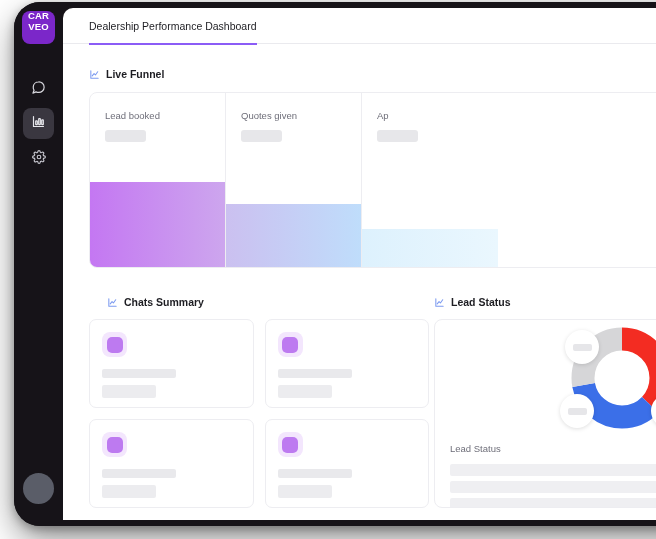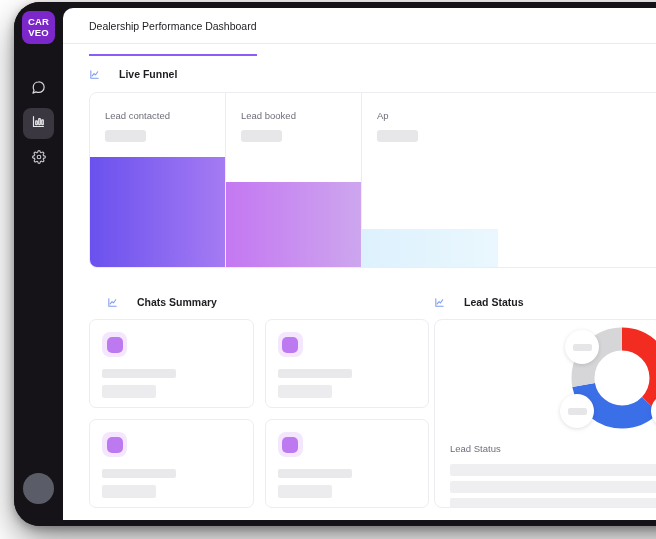--- a/index.html
+++ b/index.html
@@ -41,21 +41,20 @@
     border-radius: 8px;
     background: #7B27C9;
     color: #fff;
     font-size: 9.5px;
     font-weight: bold;
     line-height: 10.5px;
     letter-spacing: 0.2px;
     display: flex;
     flex-direction: column;
     align-items: center;
-    justify-content: center;
     text-align: center;
   }
 
   .nav-btn {
     position: absolute;
     left: 9px;
     width: 31px; height: 31px;
     border-radius: 8px;
     display: flex;
     align-items: center;
@@ -91,35 +90,35 @@
     width: 100%; height: 36px;
     border-bottom: 1px solid #EAEAEE;
     display: flex;
     align-items: flex-start;
     padding-left: 26px;
     gap: 19px;
   }
   .tab {
     font-size: 10.5px;
     padding-top: 12px;
-    padding-bottom: 22px;
+    padding-bottom: 11px;
     white-space: nowrap;
     color: #A7A7B0;
   }
   .tab.active {
     color: #1D1D22;
     border-bottom: 2px solid #8B5CF6;
   }
 
   
   .section-head {
     position: absolute;
     display: flex;
     align-items: center;
-    gap: 19px;
+    gap: 6px;
     font-size: 10.5px;
     font-weight: bold;
     color: #1D1D22;
   }
   #head-live-funnel   { left: 26px; top: 60px; }
   #head-chats-summary { left: 44px; top: 288px; }
   #head-lead-status   { left: 371px; top: 288px; }
 
   .chart-icon { display: block; width: 11px; height: 11px; }
 
@@ -313,28 +312,28 @@
         <svg width="11" height="11" viewBox="0 0 24 24" fill="none" stroke="#7D9BF0" stroke-width="2.3" stroke-linecap="round" stroke-linejoin="round">
           <path d="M4 4v16h16"></path>
             <path d="M7 15l4-5 3 3 5-7"></path>
         </svg>
       </span>
       <span>Live Funnel</span>
     </div>
 
     <section id="funnel-card">
       <div class="funnel-col">
-        <div class="funnel-label">Lead contacted</div>
-        <div class="funnel-skeleton"></div>
-        <div class="funnel-bar" style="height:63%;background:linear-gradient(90deg,#6A51EE 0%,#A57BF3 100%);"></div>
-      </div>
-      <div class="funnel-col">
         <div class="funnel-label">Lead booked</div>
         <div class="funnel-skeleton"></div>
         <div class="funnel-bar" style="height:49%;background:linear-gradient(90deg,#C477F2 0%,#CDA6EE 100%);"></div>
+      </div>
+      <div class="funnel-col">
+        <div class="funnel-label">Quotes given</div>
+        <div class="funnel-skeleton"></div>
+        <div class="funnel-bar" style="height:36%;background:linear-gradient(90deg,#CBC0F0 0%,#BFDDFB 100%);"></div>
       </div>
       <div class="funnel-col">
         <div class="funnel-label">Ap</div>
         <div class="funnel-skeleton"></div>
         <div class="funnel-bar" style="height:22%;background:linear-gradient(90deg,#DDF1FD 0%,#EAF7FE 100%);"></div>
       </div>
     </section>
 
     <div class="section-head" id="head-chats-summary">
       <span class="chart-icon">

